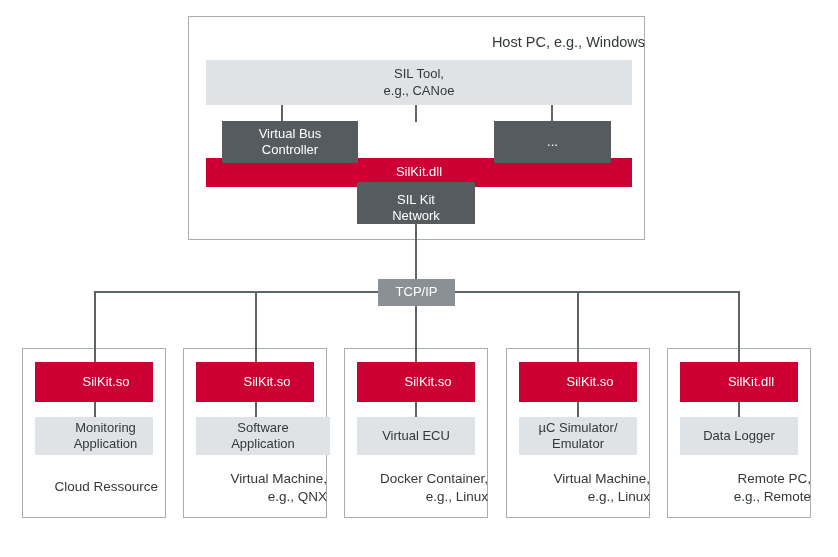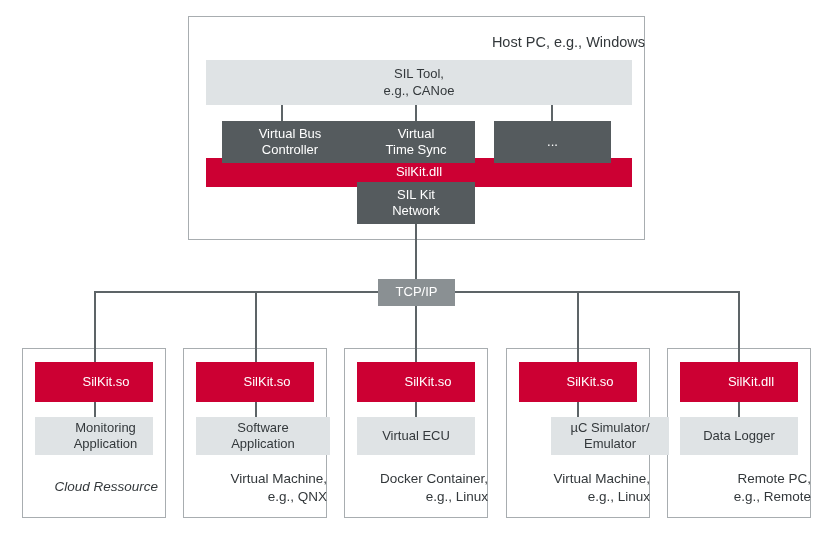--- a/index.html
+++ b/index.html
@@ -96,34 +96,30 @@
 
   <div class="vline z-line" style="left:281px; top:105px; height:17px;"></div>
   <div class="vline z-line" style="left:415px; top:105px; height:17px;"></div>
   <div class="vline z-line" style="left:551px; top:105px; height:17px;"></div>
 
   <div class="box dark-box z-top" style="left:222px; top:121px; width:136px; height:42px; flex-direction:column;">
     <span>Virtual Bus</span>
     <span>Controller</span>
   </div>
 
-  <div class="box dark-box z-top" style="left:357px; top:121px; width:118px; height:42px; flex-direction:column;">
-    <span>Virtual</span>
-    <span>Time Sync</span>
-  </div>
 
   <div class="box dark-box z-top" style="left:494px; top:121px; width:117px; height:42px;">
     <span>...</span>
   </div>
 
   <div class="box red-bar z-bar" style="left:206px; top:158px; width:426px; height:29px;">
     <span>SilKit.dll</span>
   </div>
 
-  <div class="box dark-box z-top" style="left:357px; top:182px; width:118px; height:42px; flex-direction:column;">
+  <div class="box dark-box z-top" style="left:357px; top:182px; width:118px; height:42px; flex-direction:column;justify-content:flex-end;">
     <span>SIL Kit</span>
     <span>Network</span>
   </div>
 
   <div class="vline z-line" style="left:415px; top:224px; height:56px;"></div>
 
   <div class="box mid-gray-box z-top" style="left:378px; top:279px; width:77px; height:27px;">
     <span>TCP/IP</span>
   </div>
 
@@ -138,21 +134,21 @@
 
   <div class="box outline-card" style="left:22px; top:348px; width:144px; height:170px;"></div>
   <div class="box red-box z-top" style="left:35px; top:362px; width:118px; height:40px;">
     <span>SilKit.so</span>
   </div>
   <div class="vline z-line" style="left:94px; top:402px; height:16px;"></div>
   <div class="box light-box z-top" style="left:35px; top:417px; width:118px; height:38px; flex-direction:column;padding-left:23px;">
     <span>Monitoring</span>
     <span>Application</span>
   </div>
-  <div class="plain-label" style="left:22px; top:478px; width:136px;font-style:italic;">
+  <div class="plain-label" style="left:22px; top:478px; width:136px;">
     <div>Cloud Ressource</div>
     <div></div>
   </div>
 
   <div class="box outline-card" style="left:183px; top:348px; width:144px; height:170px;"></div>
   <div class="box red-box z-top" style="left:196px; top:362px; width:118px; height:40px;">
     <span>SilKit.so</span>
   </div>
   <div class="vline z-line" style="left:255px; top:402px; height:16px;"></div>
   <div class="box light-box z-top" style="left:196px; top:417px; width:134px; height:38px; flex-direction:column;">
@@ -176,21 +172,21 @@
   <div class="plain-label" style="left:344px; top:470px; width:144px;">
     <div>Docker Container,</div>
     <div>e.g., Linux</div>
   </div>
 
   <div class="box outline-card" style="left:506px; top:348px; width:144px; height:170px;"></div>
   <div class="box red-box z-top" style="left:519px; top:362px; width:118px; height:40px;">
     <span>SilKit.so</span>
   </div>
   <div class="vline z-line" style="left:577px; top:402px; height:16px;"></div>
-  <div class="box light-box z-top" style="left:519px; top:417px; width:118px; height:38px; flex-direction:column;margin-left:32px;">
+  <div class="box light-box z-top" style="left:519px; top:417px; width:118px; height:38px; flex-direction:column;">
     <span>µC Simulator/</span>
     <span>Emulator</span>
   </div>
   <div class="plain-label" style="left:506px; top:470px; width:144px;">
     <div>Virtual Machine,</div>
     <div>e.g., Linux</div>
   </div>
 
   <div class="box outline-card" style="left:667px; top:348px; width:144px; height:170px;"></div>
   <div class="box red-box z-top" style="left:680px; top:362px; width:118px; height:40px;">

